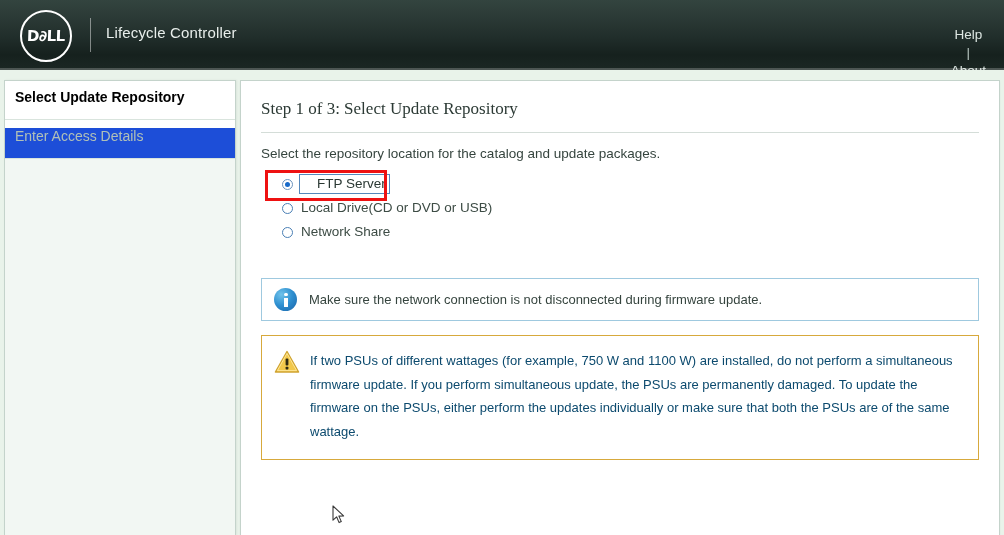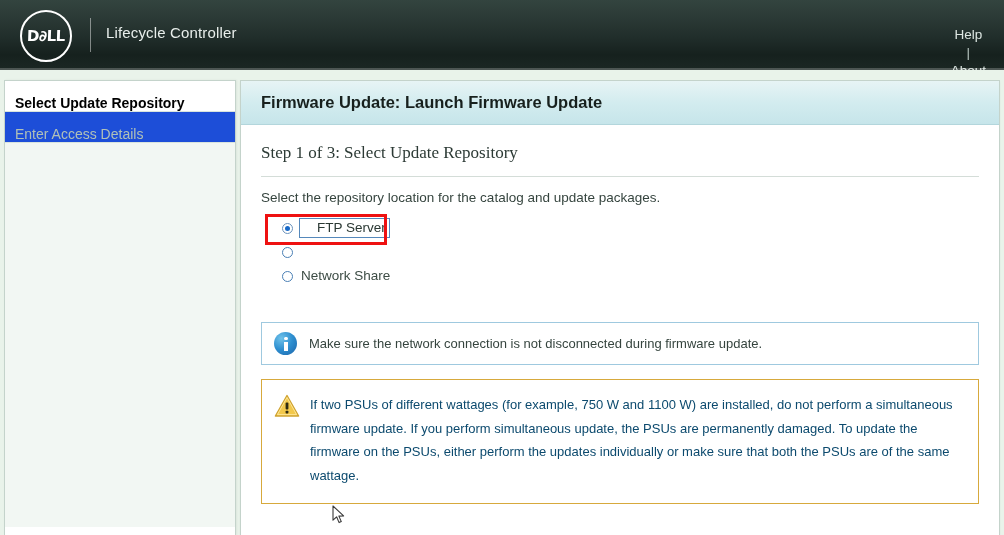--- a/index.html
+++ b/index.html
@@ -97,26 +97,27 @@
     width: 232px;
     height: 455px;
     background: #ffffff;
     border: 1px solid #c4d3cb;
     border-bottom: none;
     box-shadow: 1px 0 2px rgba(0,0,0,0.06);
   }
   .side-item {
     height: 31px;
     display: flex;
-    align-items: flex-end;
+    align-items: flex-start;
     padding-left: 10px;
     font-size: 14px;
     border-bottom: 1px solid #d9e4dd;
     background: #ffffff;
     cursor: pointer;
+    margin-top: 8px;
   }
   .side-item.active {
     font-weight: bold;
     color: #000000;
     background: #ffffff;
   }
   .side-item.disabled {
     color: #b0c0b7;
     background: #1d4ed8;
     cursor: default;
@@ -317,39 +318,37 @@
     <span>Select Update Repository</span>
   </div>
   <div class="side-item disabled">
     <span>Enter Access Details</span>
   </div>
   <div id="sidebar-filler"></div>
 </div>
 
 <div id="content">
 
-  <div id="panel-title-bar">
-    <div id="panel-title">Firmware Update: Launch Firmware Update</div>
-  </div>
 
   <div id="panel-body">
 
     <div id="step-heading">Step 1 of 3: Select Update Repository</div>
 
     <div id="instruction">Select the repository location for the catalog and update packages.</div>
 
     <div id="radio-group">
 
       <div class="radio-row selected">
         <span class="radio-mark"></span>
         <span class="radio-label">FTP Server</span>
       </div>
 
       <div class="radio-row">
         <span class="radio-mark"></span>
+        <span class="radio-label">Local Drive(CD or DVD or USB)</span>
       </div>
 
       <div class="radio-row">
         <span class="radio-mark"></span>
         <span class="radio-label">Network Share</span>
       </div>
 
       <div id="red-highlight"></div>
     </div>
 

